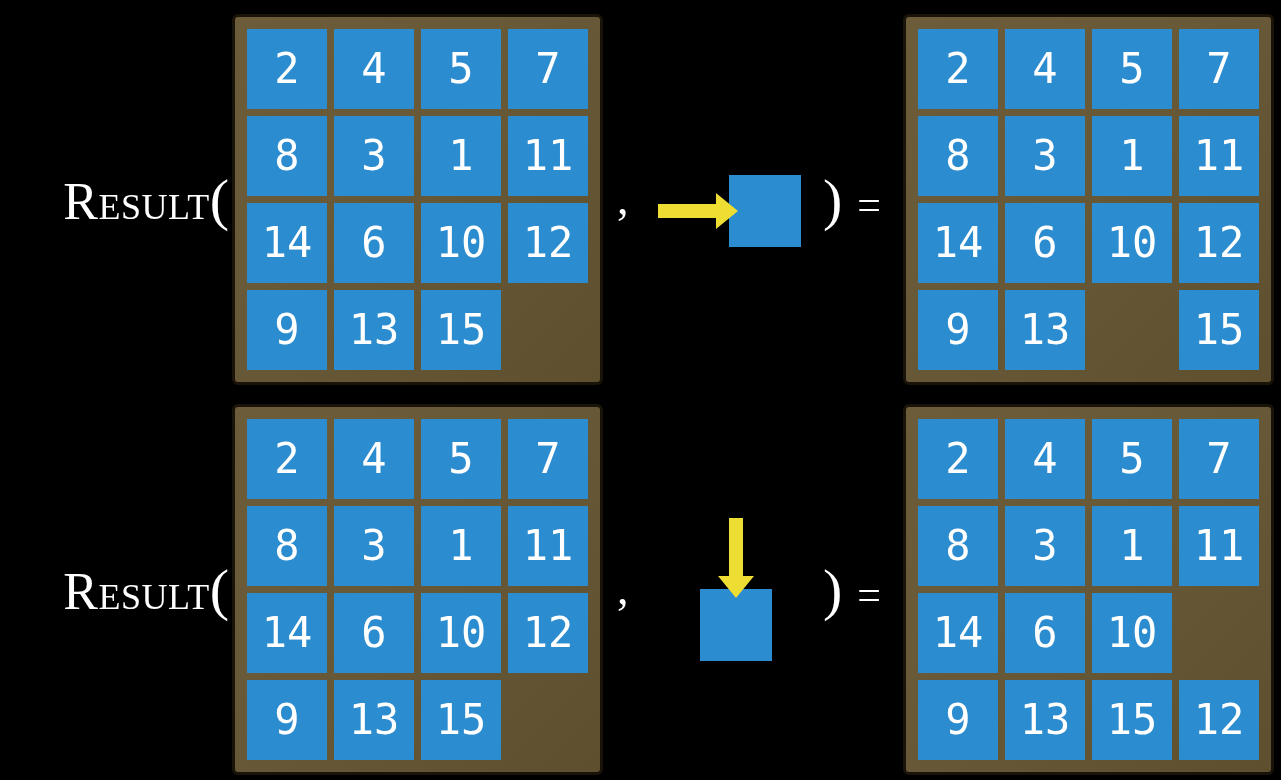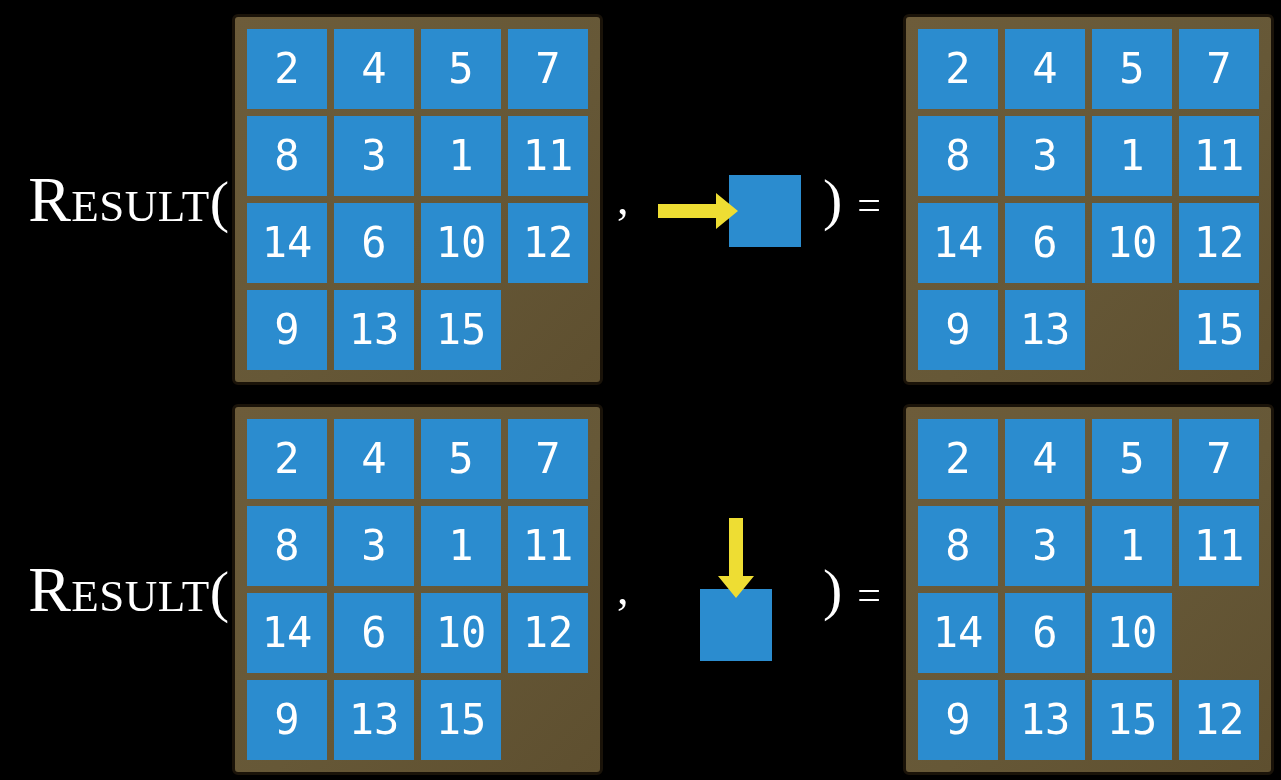--- a/index.html
+++ b/index.html
@@ -38,21 +38,21 @@
   .fn-text {
     position: absolute;
     right: 3px;
     top: 0;
     height: 100%;
     display: flex;
     align-items: center;
     white-space: nowrap;
   }
   .fn-name {
-    font-size: 64px;
+    font-size: 52px;
     font-variant: small-caps;
     letter-spacing: 0.5px;
     line-height: 1;
   }
   .big-paren {
     font-size: 58px;
     font-weight: 400;
     line-height: 1;
   }
 

